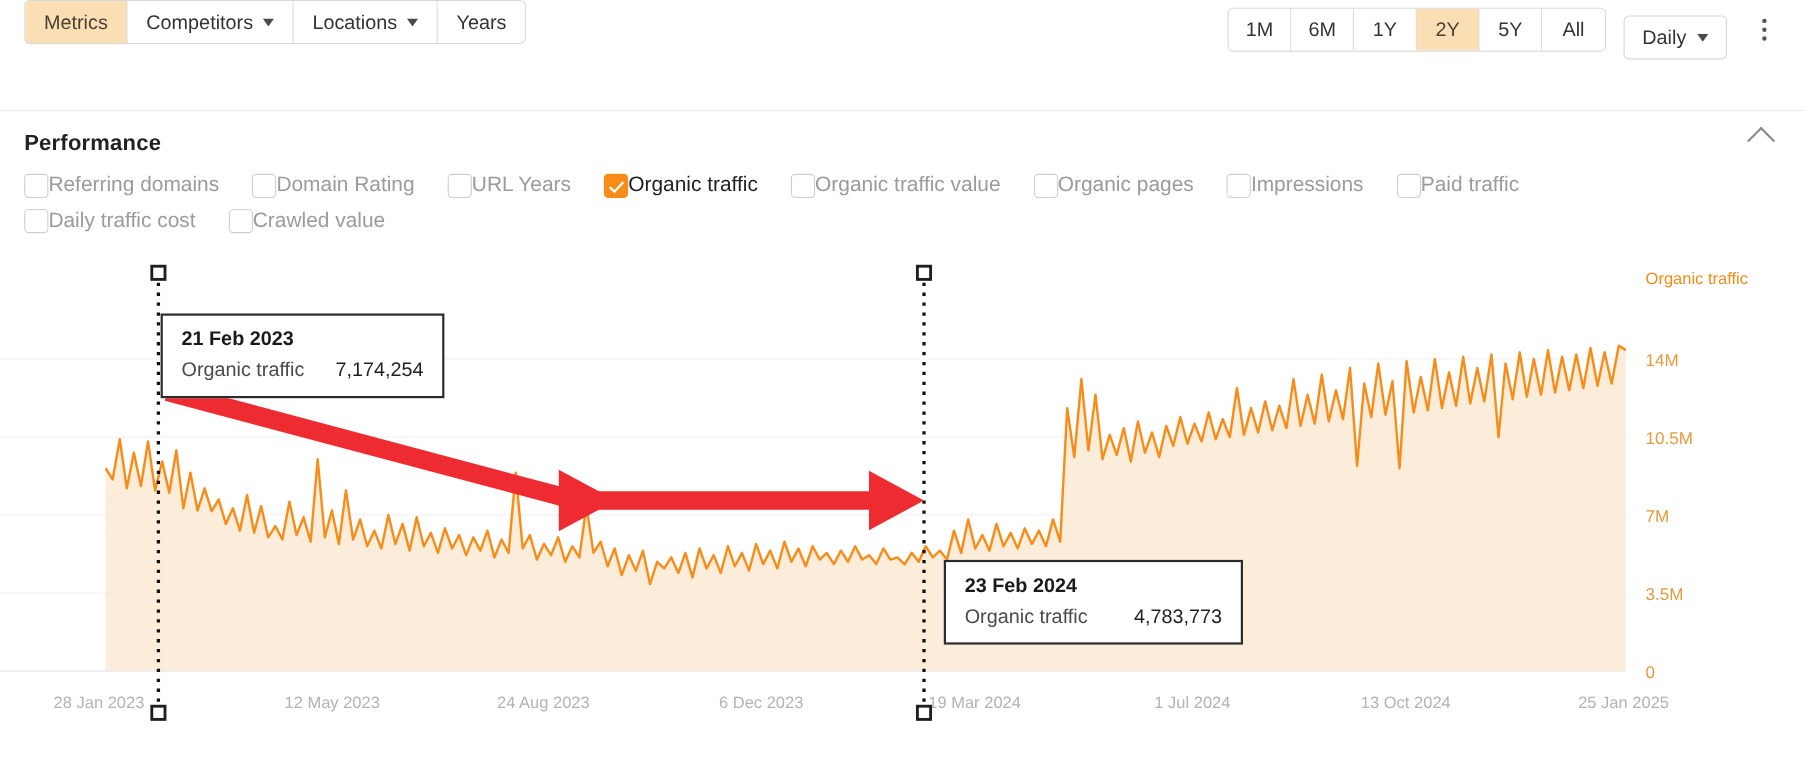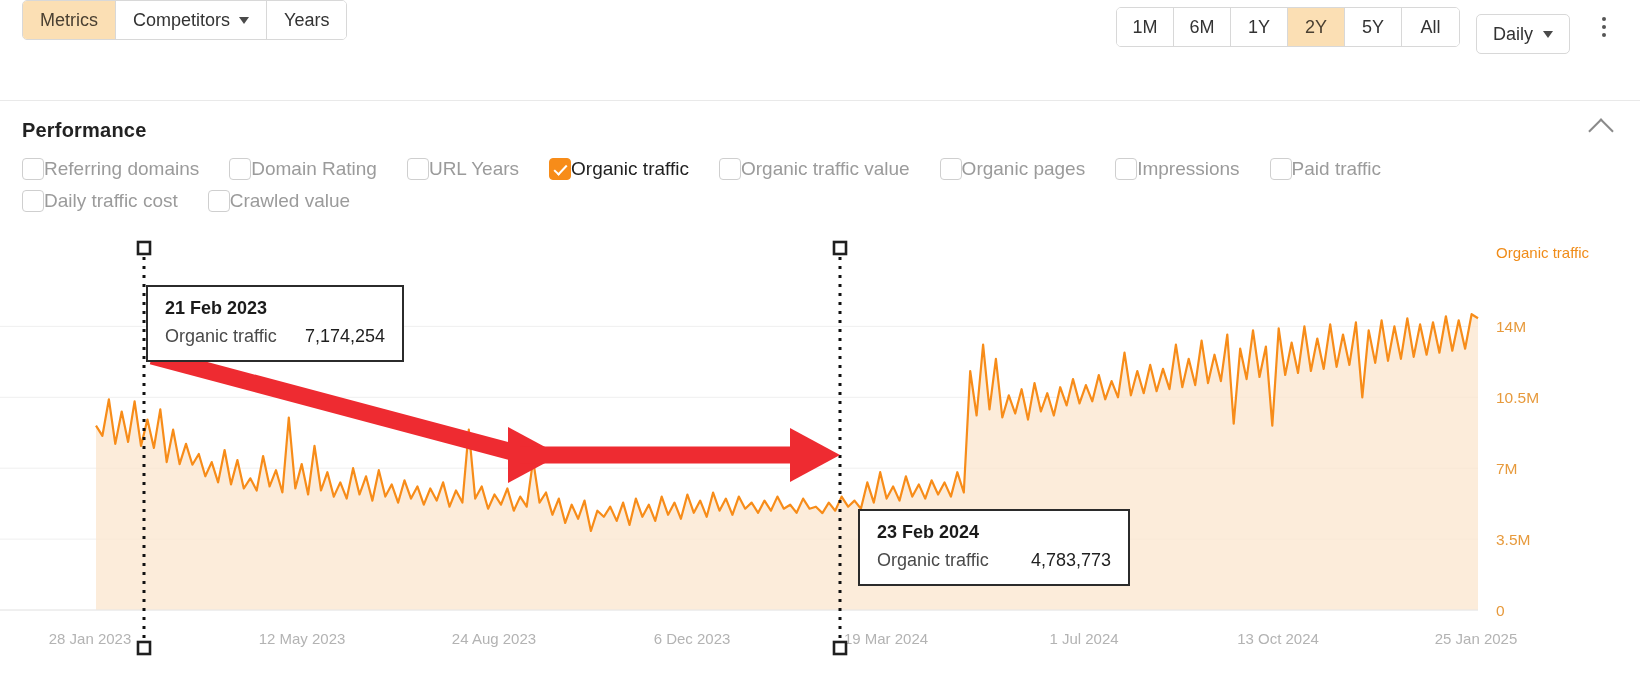--- a/index.html
+++ b/index.html
@@ -74,21 +74,21 @@
   }
   .kebab {
     width:28px;height:40px;
     display:flex;flex-direction:column;align-items:center;justify-content:center;gap:4px;
     margin-left:4px;
   }
   .kebab i { width:4px;height:4px;border-radius:50%;background:#555; display:block;}
 
   
   .perf-head {
-    display:flex; align-items:center;
+    display:flex; align-items:flex-start;
     padding:18px 22px 0 22px;
   }
   .perf-title { font-size:20px; font-weight:bold; color:#222; letter-spacing:.2px;}
   .chevron-up {
     margin-left:auto;
     width:18px;height:18px;
     border-left:2.5px solid #8a8a8a;
     border-top:2.5px solid #8a8a8a;
     transform:rotate(45deg);
     margin-right:8px;
@@ -152,20 +152,24 @@
 </head>
 <body>
 
 <div class="toolbar">
   <div class="seg-group" id="view-tabs">
       <div class="seg active">
         <span>Metrics</span>
       </div>
       <div class="seg">
         <span>Competitors</span>
+        <span class="caret"></span>
+      </div>
+      <div class="seg">
+        <span>Locations</span>
         <span class="caret"></span>
       </div>
       <div class="seg">
         <span>Years</span>
       </div>
     </div>
 
   <div class="toolbar-right">
     <div class="range-group" id="range-group">
         <div class="range-btn">1M</div>

